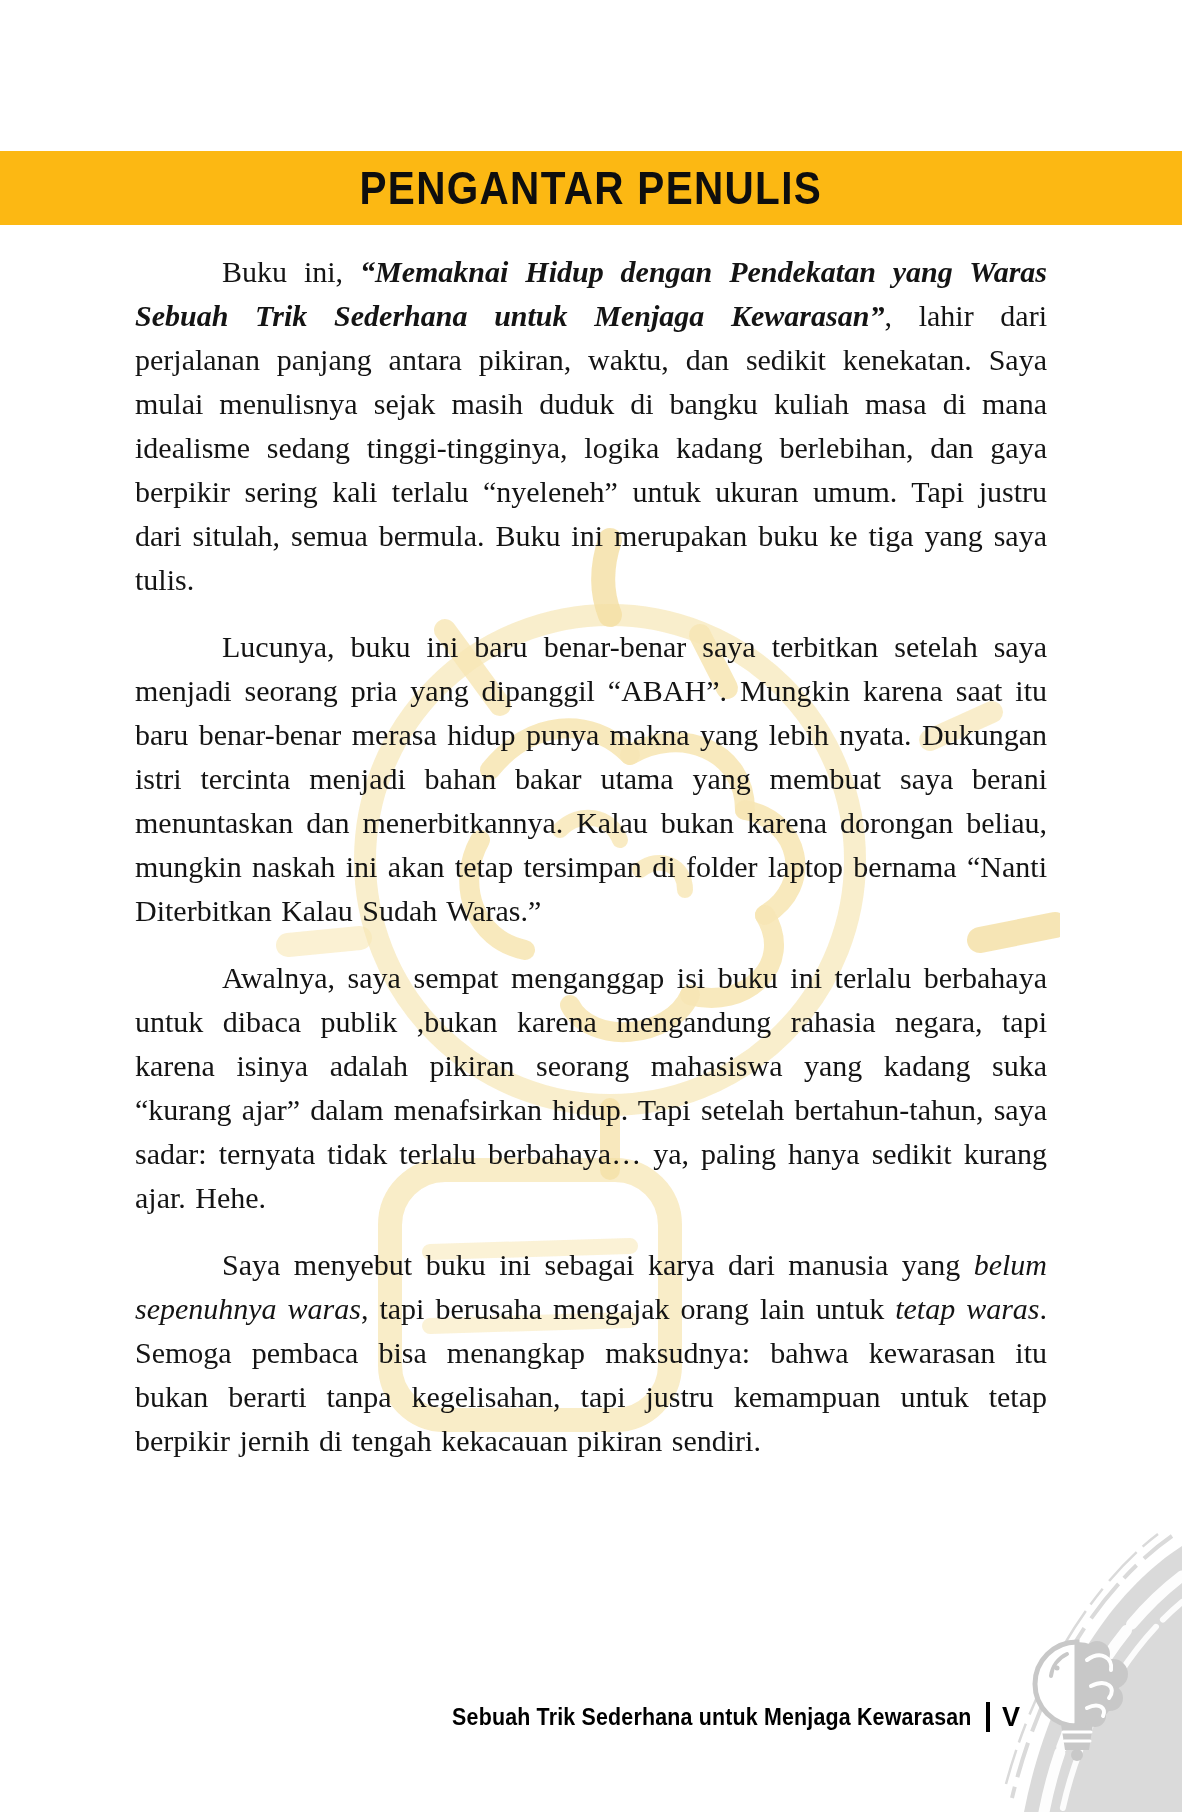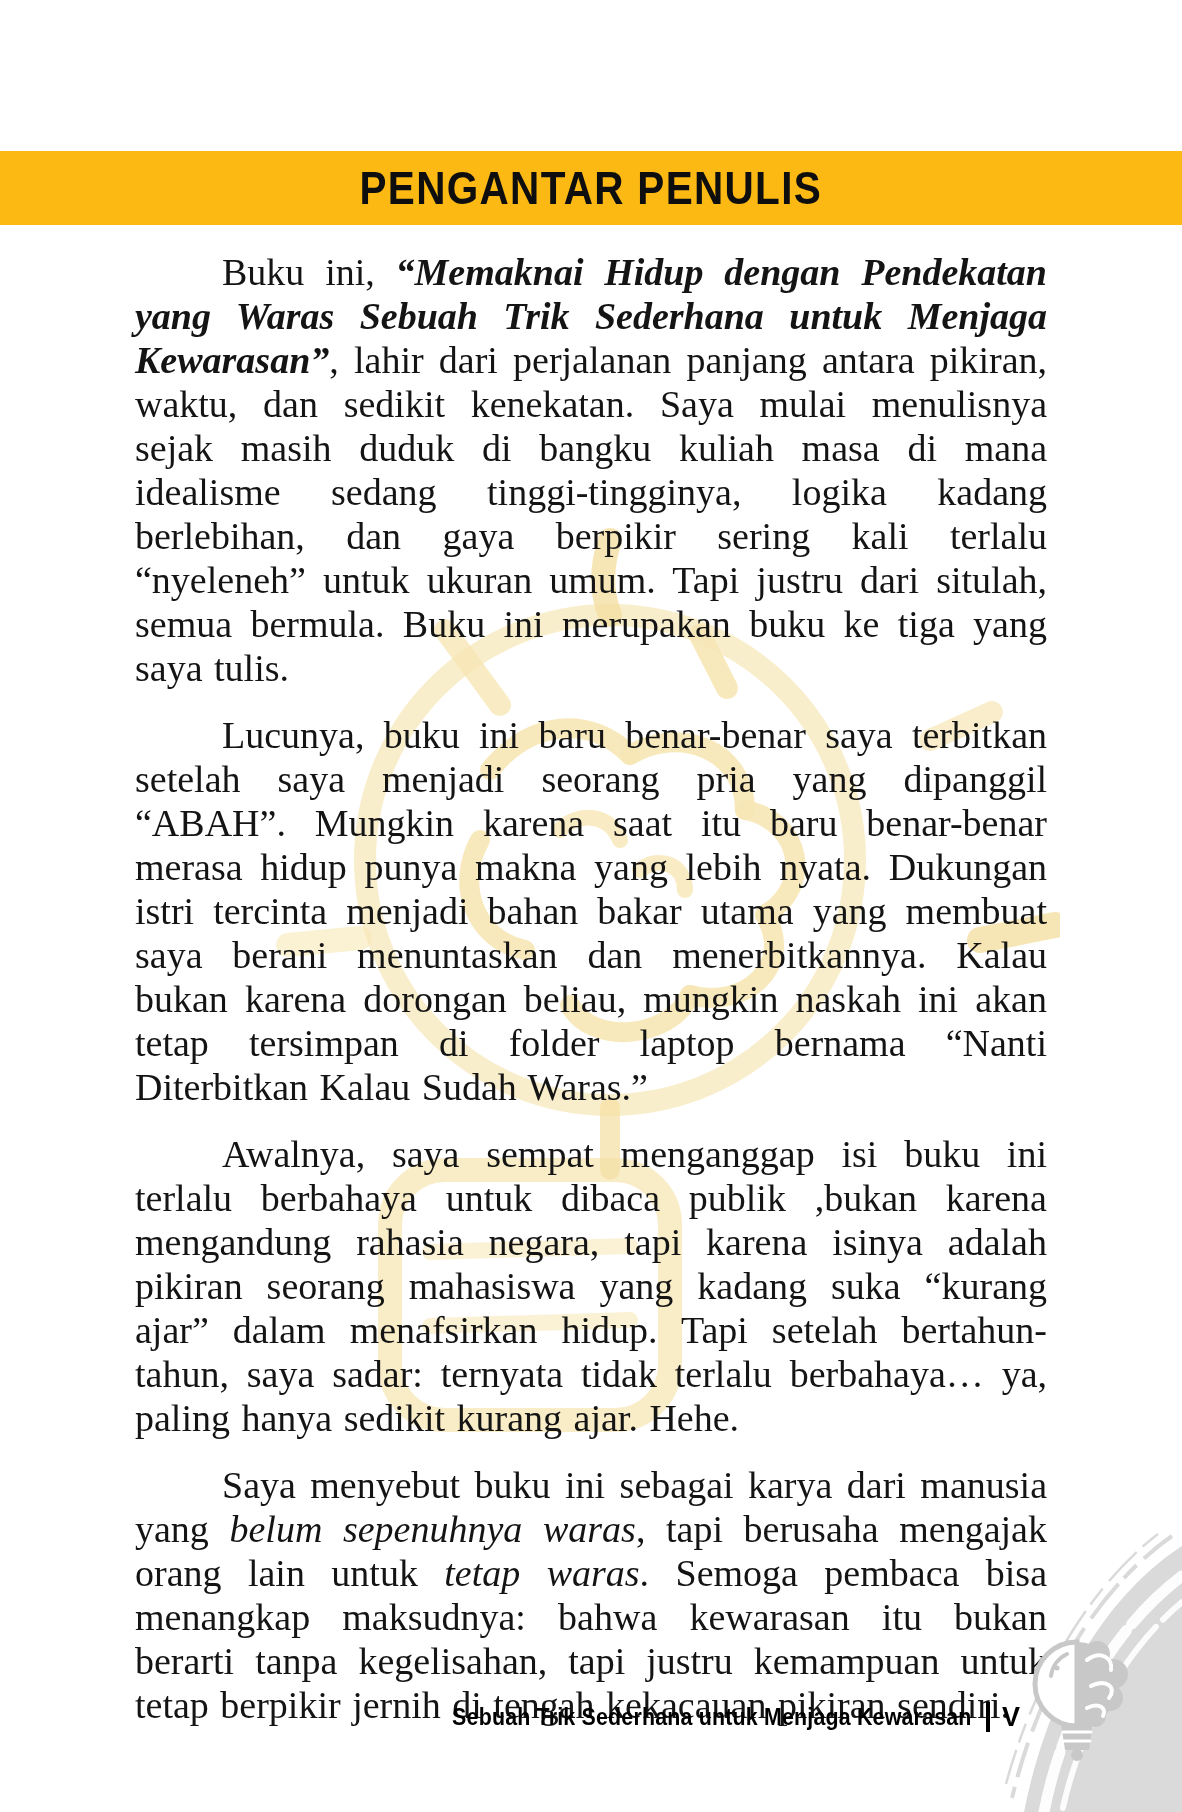--- a/index.html
+++ b/index.html
@@ -31,21 +31,21 @@
     z-index:0;pointer-events:none;opacity:0.85;
   }
   .wm-stroke{fill:none;stroke:var(--watermark-gold,#F6E2A8);stroke-linecap:round;}
   .wm-strong{fill:none;stroke:var(--watermark-gold-strong,#F3D98F);stroke-linecap:round;}
   
   .content{
     position:absolute;left:135px;top:250px;width:912px;
     z-index:1;
   }
   .para{
-    font-size:38px;line-height:44px;
+    font-size:30px;line-height:44px;
     color:var(--text,#141414);
     text-align:justify;text-indent:87px;
     margin:0 0 23px 0;
     word-spacing:2px;
   }
   .seg-normal{}
   .seg-bold-italic{font-weight:bold;font-style:italic;}
   .seg-italic{font-style:italic;}
   
   .footer{

